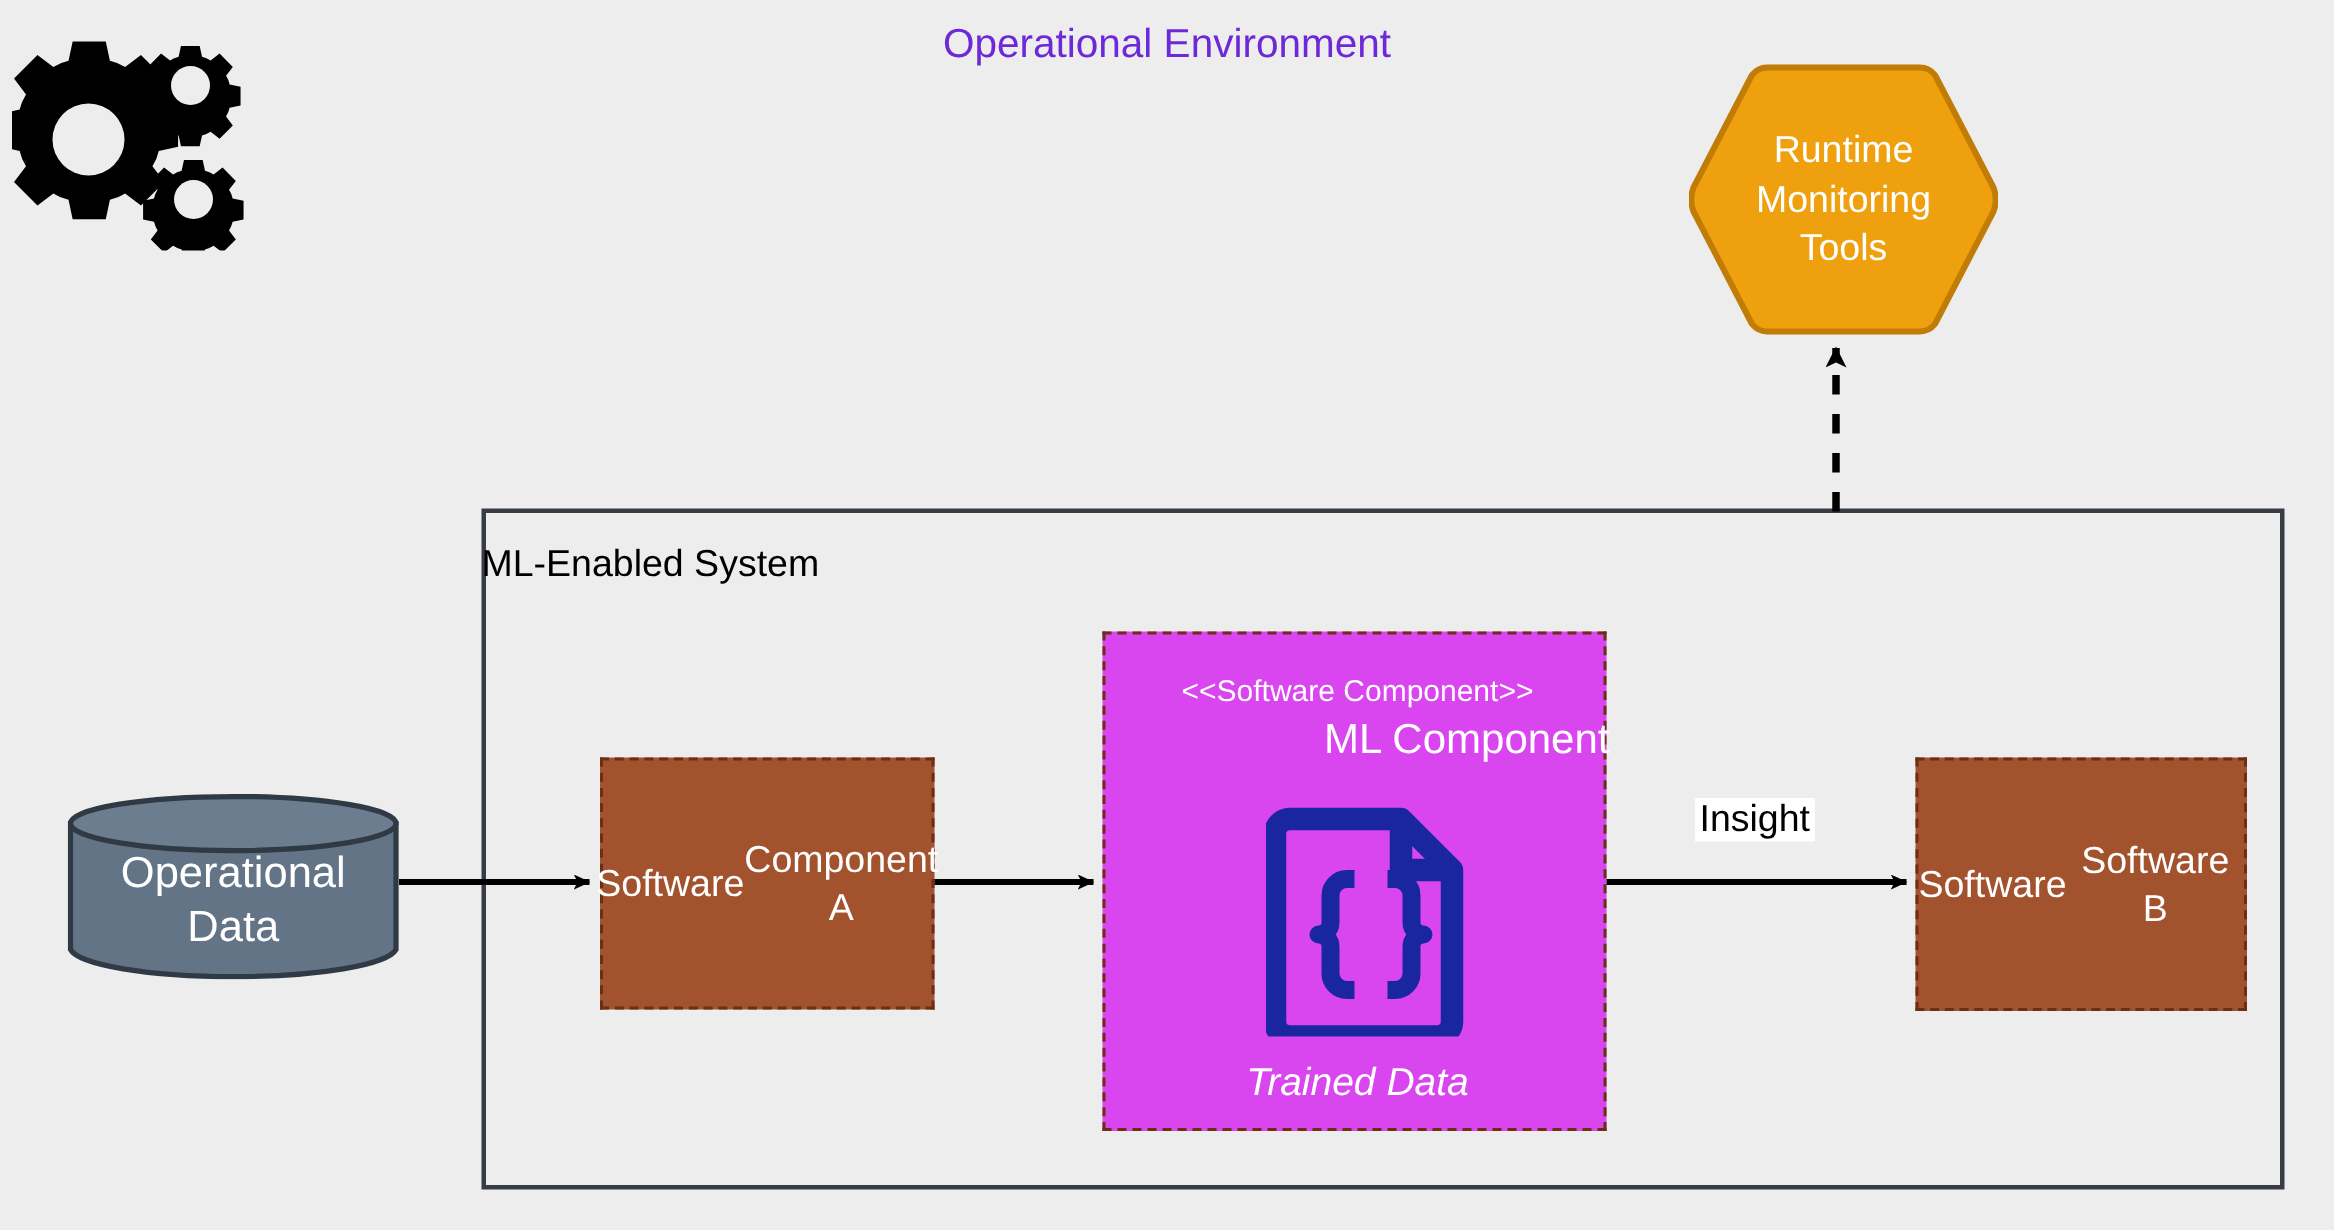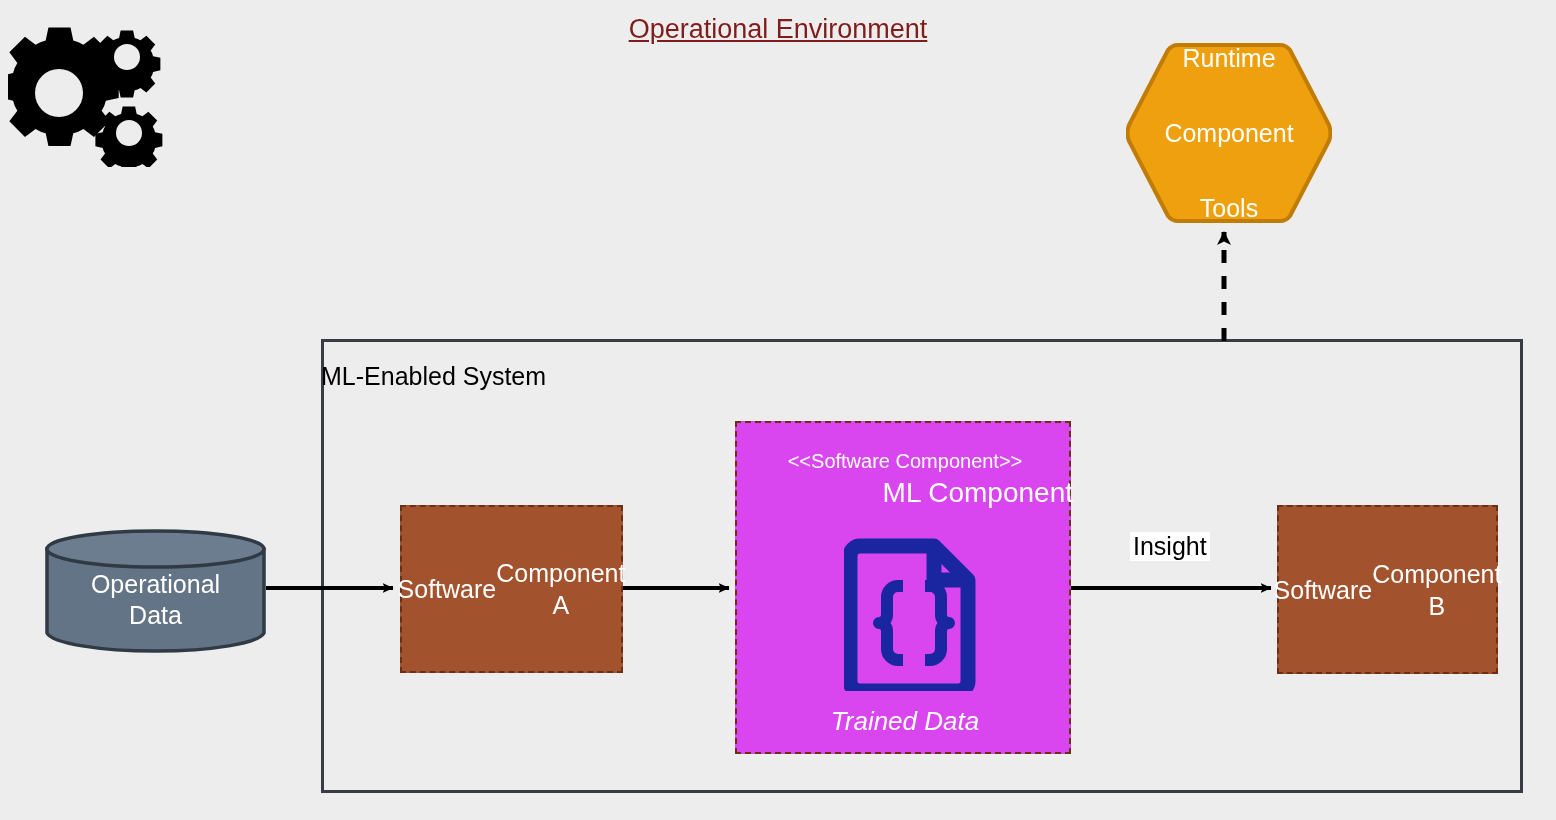--- a/index.html
+++ b/index.html
@@ -25,24 +25,23 @@
   }
 
   
   .env-title {
     position: absolute;
     left: 0;
     top: 14px;
     width: 1556px;
     text-align: center;
     font-size: 27px;
-    color: #7f1d1d;
+    color: #6d28d9;
     letter-spacing: 0px;
     white-space: nowrap;
-    text-decoration: underline;
   }
 
   
   .gears-icon {
     position: absolute;
     left: 8px;
     top: 22px;
     width: 160px;
     height: 145px;
   }
@@ -61,21 +60,21 @@
   }
   .hexagon-label {
     position: absolute;
     left: 0;
     top: 0;
     width: 206px;
     height: 182px;
     display: flex;
     flex-direction: column;
     align-items: center;
-    justify-content: space-between;
+    justify-content: center;
     color: #ffffff;
     font-size: 25px;
     line-height: 1.3;
     text-align: center;
     pointer-events: none;
   }
 
   
   .ml-system {
     position: absolute;
@@ -111,21 +110,21 @@
     position: absolute;
     left: 0;
     top: 18px;
     width: 221px;
     height: 106px;
     display: flex;
     flex-direction: column;
     align-items: center;
     justify-content: center;
     color: #ffffff;
-    font-size: 25px;
+    font-size: 29px;
     line-height: 1.25;
     text-align: center;
     pointer-events: none;
   }
 
   
   .comp {
     position: absolute;
     background: #a2522c;
     border: 2px dashed #6b2f16;
@@ -247,21 +246,21 @@
       </g>
     </svg>
   </div>
 
   <div class="hexagon-wrap">
     <svg width="206" height="182" viewBox="0 0 206 182" xmlns="http://www.w3.org/2000/svg">
       <path d="M52 3 L154 3 Q160 3 164 8 L203 83 Q206 91 203 99 L164 174 Q160 179 154 179 L52 179 Q46 179 42 174 L3 99 Q0 91 3 83 L42 8 Q46 3 52 3 Z" fill="#efa00e" stroke="#c07c05" stroke-width="4" stroke-linejoin="round"></path>
     </svg>
     <div class="hexagon-label">
       <span>Runtime</span>
-      <span>Component</span>
+      <span>Monitoring</span>
       <span>Tools</span>
     </div>
   </div>
 
   <div class="ml-system"></div>
   <div class="ml-system-label">ML-Enabled System</div>
 
   <div class="cylinder">
     <svg width="221" height="124" viewBox="0 0 221 124" xmlns="http://www.w3.org/2000/svg">
       <path d="M2 20 L2 104 A 109 20 0 0 0 219 104 L219 20 Z" fill="#647487" stroke="#2f3a44" stroke-width="3.5"></path>
@@ -290,21 +289,21 @@
         <path d="M59 50 h-5 a11 11 0 0 0 -11 11 v18 a8 8 0 0 1 -8 8 a8 8 0 0 1 8 8 v18 a11 11 0 0 0 11 11 h5" fill="none" stroke="#1a26a0" stroke-width="12" stroke-linecap="butt" stroke-linejoin="round"></path>
 
         <path d="M81 50 h5 a11 11 0 0 1 11 11 v18 a8 8 0 0 0 8 8 a8 8 0 0 0 -8 8 v18 a11 11 0 0 1 -11 11 h-5" fill="none" stroke="#1a26a0" stroke-width="12" stroke-linecap="butt" stroke-linejoin="round"></path>
       </svg>
     </div>
     <div class="ml-comp-caption">Trained Data</div>
   </div>
 
   <div class="comp comp-b">
     <span>Software</span>
-    <span>Component B</span>
+    <span>Software B</span>
   </div>
 
   <svg class="connectors" width="1556" height="820" viewBox="0 0 1556 820" xmlns="http://www.w3.org/2000/svg">
     <defs>
       <marker id="arrowSolid" markerWidth="12" markerHeight="12" refX="10.5" refY="5" orient="auto" markerUnits="userSpaceOnUse">
         <path d="M0,0 L11,5 L0,10 L2.6,5 Z" fill="#000000"></path>
       </marker>
       <marker id="arrowUp" markerWidth="16" markerHeight="16" refX="13" refY="7" orient="auto" markerUnits="userSpaceOnUse">
         <path d="M0,0 L14,7 L0,14 L3.4,7 Z" fill="#000000"></path>
       </marker>

